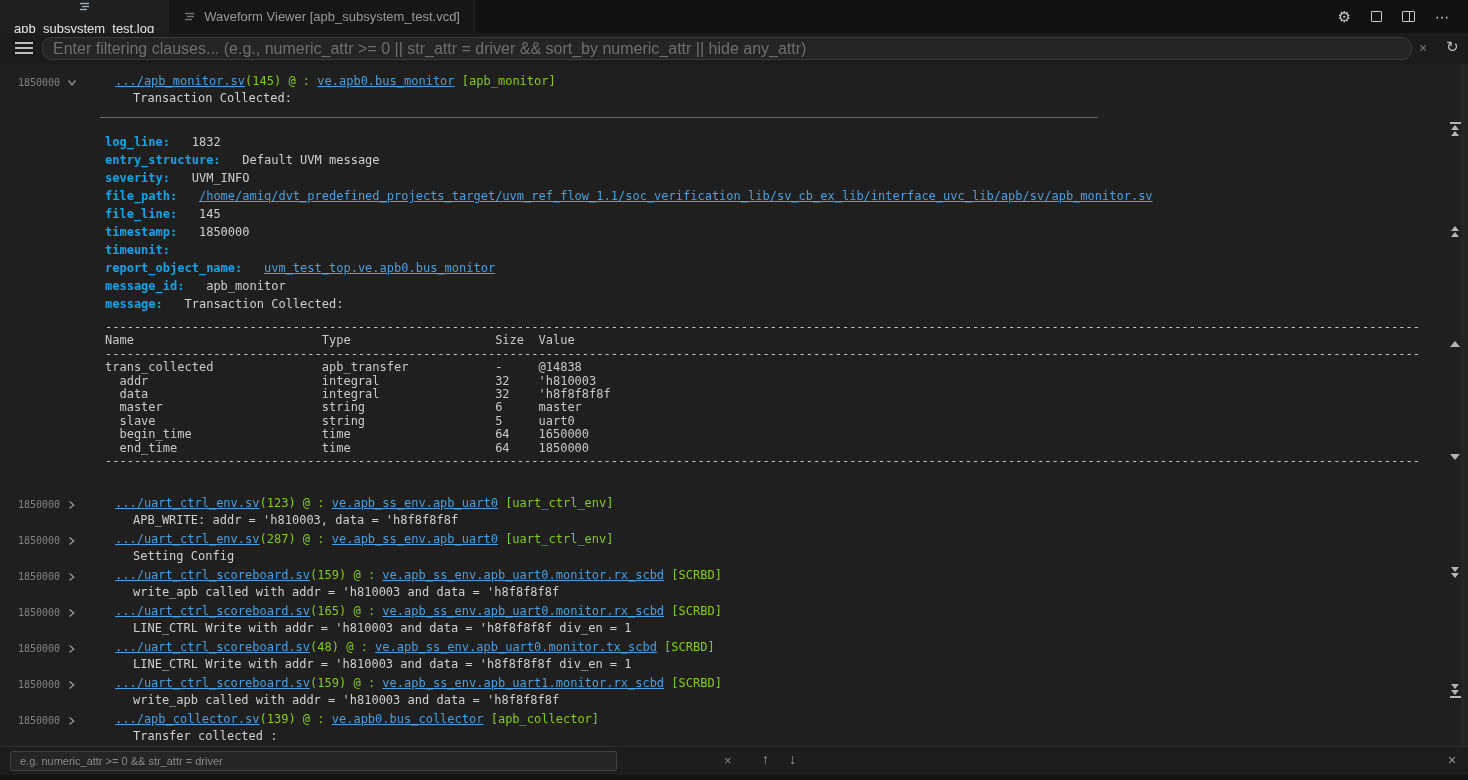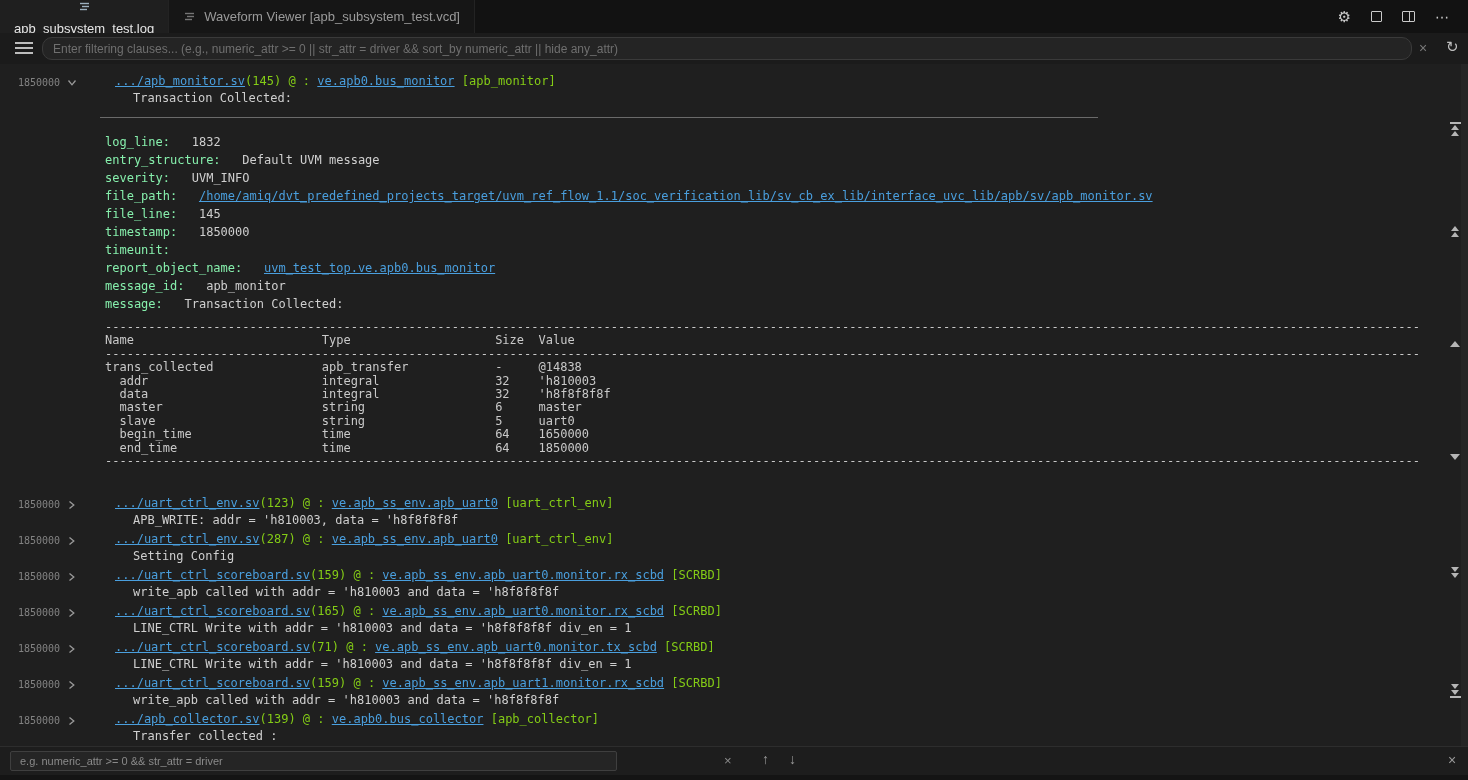--- a/index.html
+++ b/index.html
@@ -21,42 +21,42 @@
   .sq { width:11px; height:11px; border:1.2px solid #c9c9c9; border-radius:1px; }
   .split { width:13px; height:11px; border:1.2px solid #c9c9c9; border-radius:1px; position:relative; }
   .split::after { content:""; position:absolute; left:50%; top:0; bottom:0; width:1.2px; background:#c9c9c9; }
   .dots { font-size:14px; letter-spacing:1px; }
 
   
   .filterbar { position:absolute; top:33px; left:0; right:0; height:31px; background:#1b1b1b; }
   .hamburger { position:absolute; left:15px; top:9px; width:18px; cursor:pointer; }
   .hamburger div { height:2px; background:#bdbdbd; margin-bottom:3px; }
   .filter-input { position:absolute; left:42px; top:4px; width:1370px; height:23px; background:#242424;
-    border:1px solid #3a3a3a; border-radius:10px; color:#cccccc; font-size:12px; padding:8px 10px; outline:none; }
+    border:1px solid #3a3a3a; border-radius:10px; color:#cccccc; font-size:16px; padding:8px 10px; outline:none; }
   .filter-input::placeholder { color:#6f6f6f; }
   .filter-clear { position:absolute; left:1419px; top:8px; color:#7a7a7a; font-size:14px; line-height:1; cursor:pointer; }
   .filter-refresh { position:absolute; left:1446px; top:6px; color:#bdbdbd; font-size:15px; line-height:1; cursor:pointer; }
 
   
   .log-area { position:absolute; top:64px; left:0; width:1460px; height:682px; overflow:hidden;
     font-family:"DejaVu Sans Mono", monospace; font-size:12px; color:#cfcfcf; padding-top:9px; }
   .entry { margin-bottom:2px; }
   .entry-header { position:relative; line-height:17px; padding-left:115px; white-space:pre; }
   .gutter { position:absolute; left:18px; top:1px; display:flex; align-items:center; gap:7px; }
   .time { font-size:10px; color:#828282; }
   .chev { display:inline-flex; cursor:pointer; }
   .link { color:#4a9fde; text-decoration:underline; cursor:pointer; }
   .plain { color:#84cc16; }
   .msg { padding-left:133px; line-height:17px; white-space:pre; }
 
   .detail { margin:10px 0 27px 0; }
   .detail-sep { margin-left:100px; width:998px; border-top:1px solid #6a6a6a; margin-bottom:15px; }
   .fields { margin-left:105px; }
   .field { line-height:18px; white-space:pre; }
-  .field .lbl { font-weight:normal; color:#86efac; }
+  .field .lbl { font-weight:bold; color:#0ea5e9; }
   .field .val { color:#cfcfcf; }
   .dtable { margin-left:105px; margin-top:8px; }
   .trow { line-height:13.4px; white-space:pre; color:#c9c9c9; font-size:12px; }
 
   
   .nav-rail-btn { position:absolute; left:1446px; width:18px; display:flex; flex-direction:column; align-items:center; gap:1px; cursor:pointer; }
   .tu { width:0; height:0; border-left:4.5px solid transparent; border-right:4.5px solid transparent; border-bottom:5px solid #b5b5b5; }
   .td { width:0; height:0; border-left:4.5px solid transparent; border-right:4.5px solid transparent; border-top:5px solid #b5b5b5; }
   .tu.big { border-left-width:5.5px; border-right-width:5.5px; border-bottom-width:6.5px; }
   .td.big { border-left-width:5.5px; border-right-width:5.5px; border-top-width:6.5px; }
@@ -183,21 +183,21 @@
     </div>
     <div class="entry">
       <div class="entry-header"><span class="gutter"><span class="time">1850000</span><span class="chev"><svg width="9" height="10" viewBox="0 0 9 10">
               <polyline points="2.5,1.5 6.8,5 2.5,8.5" fill="none" stroke="#9a9a9a" stroke-width="1.3"></polyline>
             </svg></span></span><a class="link">.../uart_ctrl_scoreboard.sv</a><span class="plain">(165) @ : </span><a class="link">ve.apb_ss_env.apb_uart0.monitor.rx_scbd</a><span class="plain"> [SCRBD]</span></div>
       <div class="msg">LINE_CTRL Write with addr = 'h810003 and data = 'h8f8f8f8f div_en = 1</div>
     </div>
     <div class="entry">
       <div class="entry-header"><span class="gutter"><span class="time">1850000</span><span class="chev"><svg width="9" height="10" viewBox="0 0 9 10">
               <polyline points="2.5,1.5 6.8,5 2.5,8.5" fill="none" stroke="#9a9a9a" stroke-width="1.3"></polyline>
-            </svg></span></span><a class="link">.../uart_ctrl_scoreboard.sv</a><span class="plain">(71) @ : </span><a class="link">ve.apb_ss_env.apb_uart0.monitor.tx_scbd</a><span class="plain"> [SCRBD]</span></div>
+            </svg></span></span><a class="link">.../uart_ctrl_scoreboard.sv</a><span class="plain">(48) @ : </span><a class="link">ve.apb_ss_env.apb_uart0.monitor.tx_scbd</a><span class="plain"> [SCRBD]</span></div>
       <div class="msg">LINE_CTRL Write with addr = 'h810003 and data = 'h8f8f8f8f div_en = 1</div>
     </div>
     <div class="entry">
       <div class="entry-header"><span class="gutter"><span class="time">1850000</span><span class="chev"><svg width="9" height="10" viewBox="0 0 9 10">
               <polyline points="2.5,1.5 6.8,5 2.5,8.5" fill="none" stroke="#9a9a9a" stroke-width="1.3"></polyline>
             </svg></span></span><a class="link">.../uart_ctrl_scoreboard.sv</a><span class="plain">(159) @ : </span><a class="link">ve.apb_ss_env.apb_uart1.monitor.rx_scbd</a><span class="plain"> [SCRBD]</span></div>
       <div class="msg">write_apb called with addr = 'h810003 and data = 'h8f8f8f8f</div>
     </div>
     <div class="entry">
       <div class="entry-header"><span class="gutter"><span class="time">1850000</span><span class="chev"><svg width="9" height="10" viewBox="0 0 9 10">

